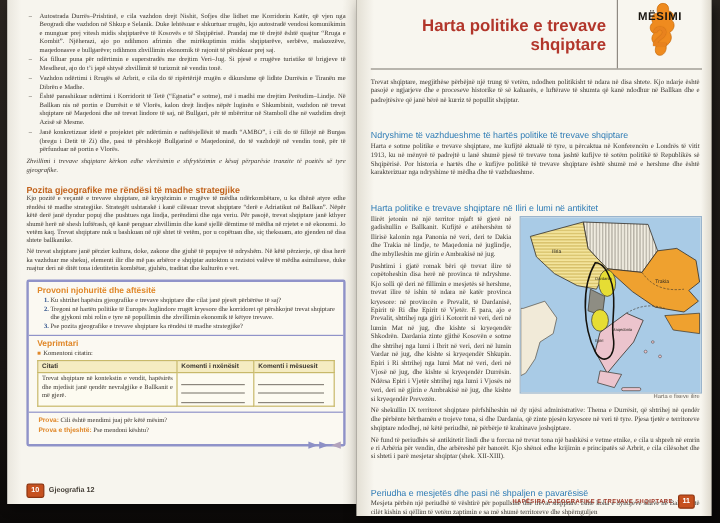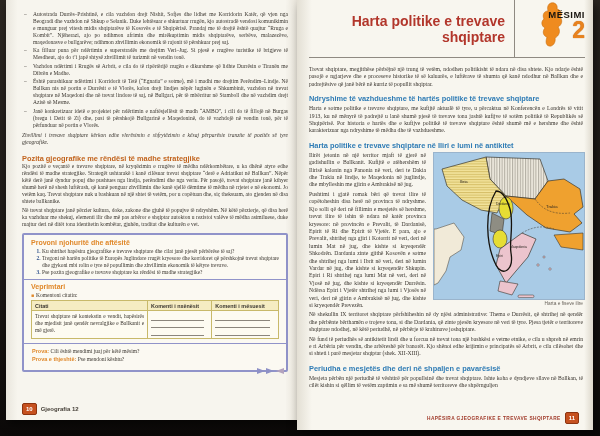--- a/index.html
+++ b/index.html
@@ -49,29 +49,29 @@
   .tri-r{border-left:8px solid #8d90c6;margin-left:1px;}
   .tri-l{border-right:8px solid #b3a3bd;margin-left:2px;}
   .lp-footer{position:absolute;bottom:5px;left:16px;display:flex;align-items:center;gap:4px;}
   .page-badge{background:#c6511f;color:#fff;font-family:"Liberation Sans",sans-serif;font-weight:bold;
     font-size:6px;line-height:1;padding:2px 3px;border-radius:2px;border:1px solid #8d3410;}
   .book-title{font-family:"Liberation Sans",sans-serif;font-weight:bold;font-size:6px;color:#474139;}
   
   .rp-header{display:flex;height:57px;margin:0 8px 0 12px;border-bottom:1.5px solid #8f8a82;}
   .rp-title{flex:1;align-self:center;text-align:right;padding-right:9px;
     color:#b2362b;font-family:"Liberation Sans",sans-serif;font-weight:bold;font-size:14px;}
-  .lesson-badge{width:70px;border-left:1.5px solid #8f8a82;position:relative;text-align:right;overflow:hidden;}
+  .lesson-badge{width:70px;border-left:1.5px solid #8f8a82;position:relative;text-align:center;overflow:hidden;}
   .lesson-label{position:relative;z-index:2;font-family:"Liberation Sans",sans-serif;font-weight:bold;
     font-size:9.5px;color:#191510;letter-spacing:.5px;margin-top:9px;}
   .lesson-number{position:relative;z-index:2;font-family:"Liberation Sans",sans-serif;font-weight:bold;
     font-size:23px;line-height:.9;color:#e8821e;text-shadow:0 0 1px #b35f10;}
   .albania-blob{position:absolute;z-index:1;left:24px;top:2px;}
   .rp-body{padding:8px 10px 0 12px;}
   .rp-p{font-size:5.7px;line-height:1.3;text-align:justify;margin:0 0 2px;}
-  .h-blue{color:#2f7cb5;font-family:"Liberation Sans",sans-serif;font-weight:bold;font-size:7.4px;margin:6px 0 2px;}
+  .h-blue{color:#2f7cb5;font-family:"Liberation Sans",sans-serif;font-weight:normal;font-size:7.4px;margin:20px 0 2px;}
   .two-col{display:flex;gap:7px;align-items:flex-start;}
   .col-text{flex:1;}
   .map-fig{width:150px;flex:none;}
   .map-fig svg{display:block;border:0.5px solid #9ab4cc;}
   .map-caption{font-size:4.8px;color:#6a645c;text-align:right;margin-top:1px;font-family:"Liberation Sans",sans-serif;}
   .rp-footer{position:absolute;bottom:6px;right:14px;display:flex;align-items:center;gap:4px;}
   .chapter-title{color:#a03a2a;font-family:"Liberation Sans",sans-serif;font-weight:bold;font-size:4.8px;letter-spacing:.4px;}
 </style>
 </head>
 <body>
@@ -215,21 +215,21 @@
           <text x="76" y="95" font-size="3.4" fill="#2c2822" font-family="Liberation Sans, sans-serif">Maqedonia</text>
           <text x="62" y="104" font-size="3.4" fill="#2c2822" font-family="Liberation Sans, sans-serif">Epiri</text>
         </svg>
         <figcaption class="map-caption">Harta e fiseve ilire</figcaption>
       </figure>
     </div>
 
     <p class="rp-p">Në shekullin IX territoret shqiptare përfshiheshin në dy njësi administrative: Thema e Durrësit, që shtrihej në qendër dhe përbënte bërthamën e trojeve tona, si dhe Dardania, që zinte pjesën kryesore në veri të tyre. Pjesa tjetër e territoreve shqiptare ndodhej, në këtë periudhë, në përbërje të krahinave joshqiptare.</p>
     <p class="rp-p">Në fund të periudhës së antikitetit lindi dhe u forcua në trevat tona një bashkësi e vetme etnike, e cila u shpreh në emrin e ri Arbëria për vendin, dhe arbëreshë për banorët. Kjo shënoi edhe krijimin e principatës së Arbrit, e cila cilësohet dhe si shteti i parë mesjetar shqiptar (shek. XII-XIII).</p>
 
-    <div class="h-blue">Periudha e mesjetës dhe deri në shpaljen e pavarësisë</div>
+    <div class="h-blue">Periudha e mesjetës dhe pasi në shpaljen e pavarësisë</div>
     <p class="rp-p">Mesjeta përbën një periudhë të vështirë për popullsinë dhe trevat shqiptare. Ishte koha e dyndjeve sllave në Ballkan, të cilët kishin si qëllim të vetëm zaptimin e sa më shumë territoreve dhe shpërnguljen</p>
   </div>
 
   <div class="rp-footer">
     <span class="chapter-title">HAPËSIRA GJEOGRAFIKE E TREVAVE SHQIPTARE</span>
     <span class="page-badge">11</span>
   </div>
 </div>
 
 </body></html>

